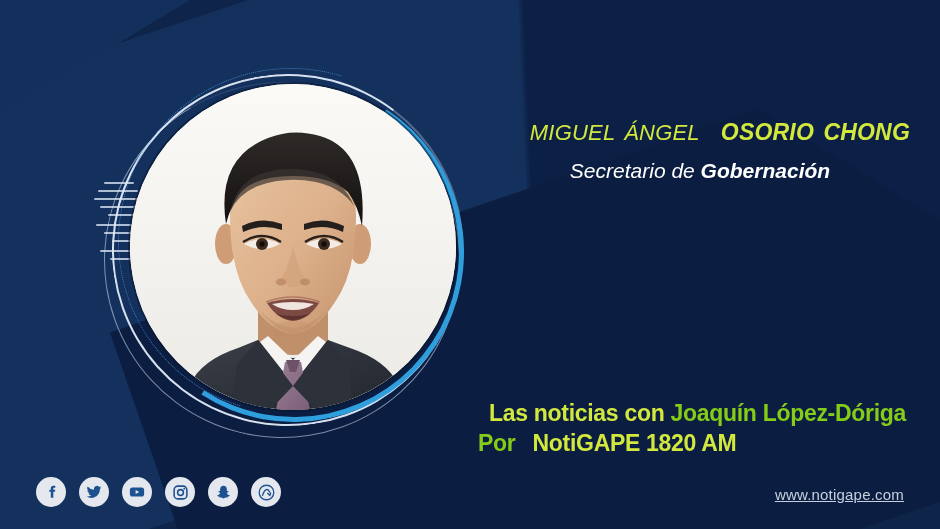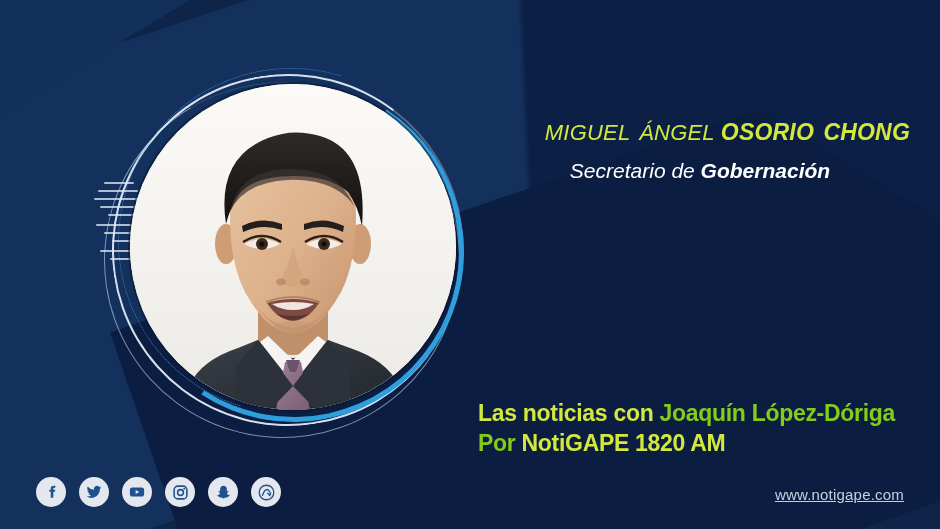--- a/index.html
+++ b/index.html
@@ -149,21 +149,21 @@
     font-variant: small-caps;
     text-transform: lowercase;
     font-size: 31px;
   }
   .name-last {
     font-style: italic;
     font-weight: 700;
     font-variant: small-caps;
     text-transform: lowercase;
     font-size: 33px;
-    margin-left: 6px;
+    margin-left: 21px;
   }
   .role-line {
     position: absolute;
     right: 30px;
     top: 160px;
     width: 420px;
     text-align: center;
     color: #ffffff;
     font-size: 21px;
     font-style: italic;
@@ -190,21 +190,21 @@
   .show-block {
     position: absolute;
     left: 478px;
     top: 398px;
     font-size: 23px;
     font-weight: 700;
     line-height: 1.32;
     letter-spacing: -0.3px;
     white-space: nowrap;
   }
-  .show-block .yellow { color: #d3e83c; }
+  .show-block .yellow { color: #d3e83c; margin-left: 11px; }
   .show-block .white { color: #84cc16; }
 
   .website {
     position: absolute;
     right: 36px;
     bottom: 26px;
     color: #c6cfdd;
     font-size: 15px;
     letter-spacing: 0.2px;
     text-decoration: underline;

